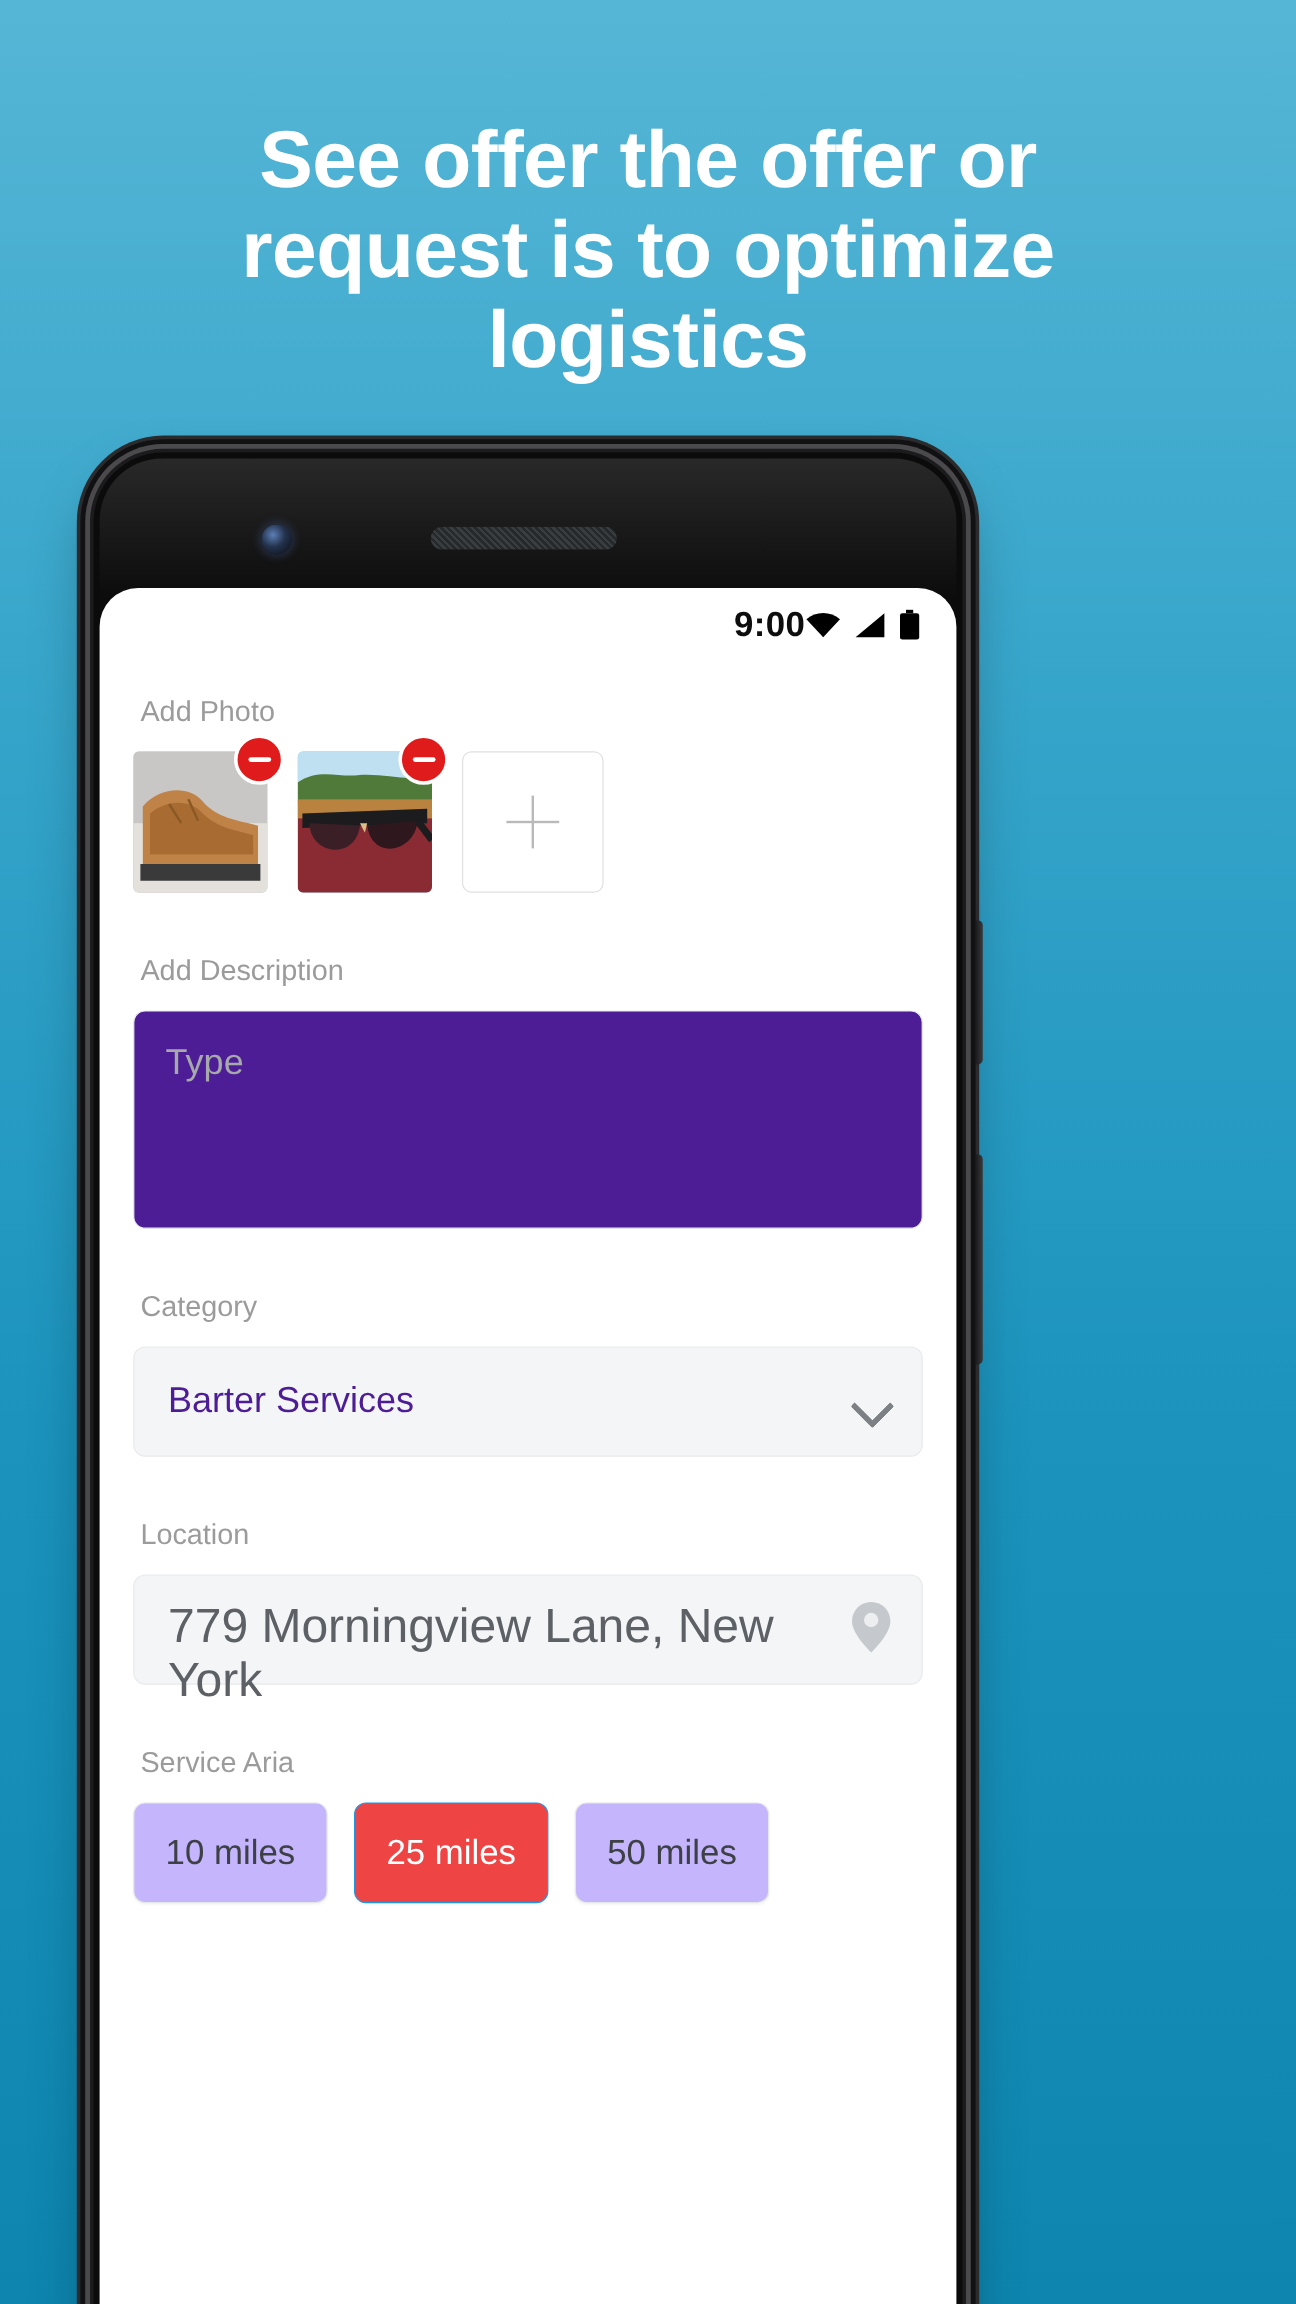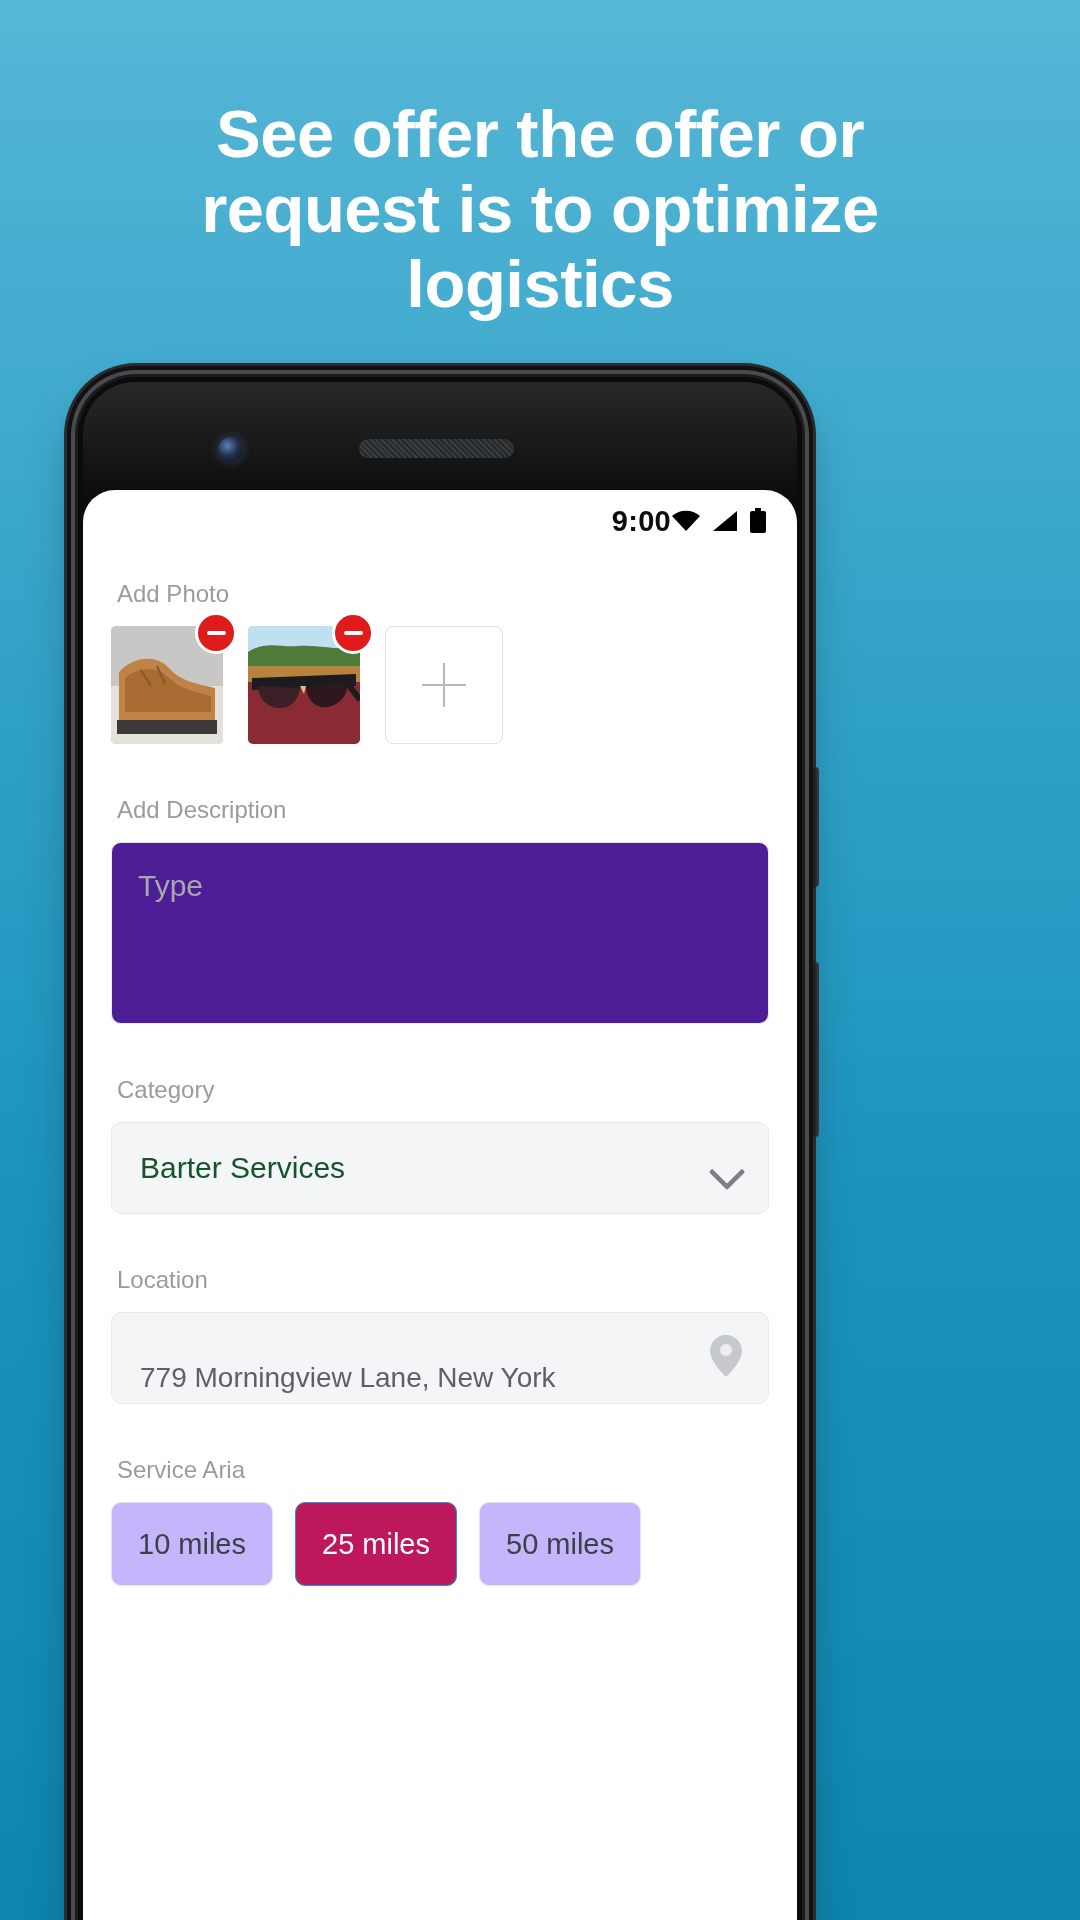--- a/index.html
+++ b/index.html
@@ -118,41 +118,41 @@
   
   .textarea-box{
     background:#4c1d95; border:1px solid #e8e9eb; border-radius:10px;
     height:182px; padding:26px 26px; color:#a6a8ab; font-size:30px;
   }
   .select-box, .location-box{
     background:#f4f5f7; border:1px solid #e8e9eb; border-radius:10px;
     height:92px; display:flex; align-items:center;
     padding:0 24px 0 28px; justify-content:space-between;
   }
-  .select-value{ color:#14532d; font-size:30px; }
+  .select-value{ color:#4c1d95; font-size:30px; }
   .chevron{ width:34px; height:34px; position:relative; flex:0 0 auto; }
   .chevron:before{
     content:""; position:absolute; left:4px; top:8px;
     width:21px; height:21px;
     border-right:5px solid #7d8084; border-bottom:5px solid #7d8084;
     transform:rotate(45deg); border-radius:2px;
   }
-  .loc-value{ color:#5d6166; font-size:28px;margin-top:40px; }
+  .loc-value{ color:#5d6166; font-size:40px;margin-top:40px; }
   .pin{ flex:0 0 auto; }
 
   
   .chips{ display:flex; gap:22px; margin-top:4px; }
   .chip{
     border:1.5px solid #e5e6e8; border-radius:10px; background:#c4b5fd;
     height:84px; min-width:158px; padding:0 26px;
     display:flex; align-items:center; justify-content:center;
     color:#3d4044; font-size:29px; white-space:nowrap;
     box-shadow:0 1px 2px rgba(0,0,0,.04);
   }
-  .chip.selected{ background:#be185d; border-color:#2196e3; color:#fff; }
+  .chip.selected{ background:#ef4444; border-color:#2196e3; color:#fff; }
 </style>
 </head>
 <body>
 
 <div class="headline">See offer the offer or request is to optimize logistics</div>
 
 <div class="phone">
   <div class="phone-inner-shine"></div>
   <div class="camera"></div>
   <div class="speaker"></div>

